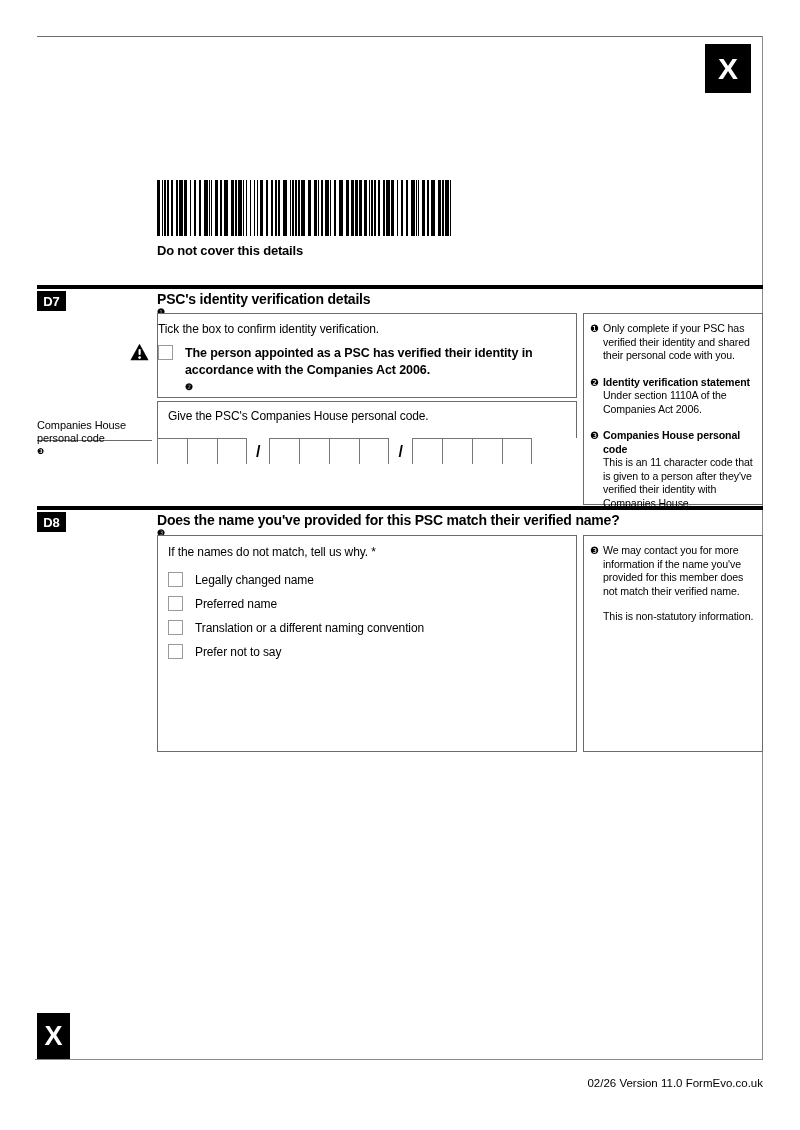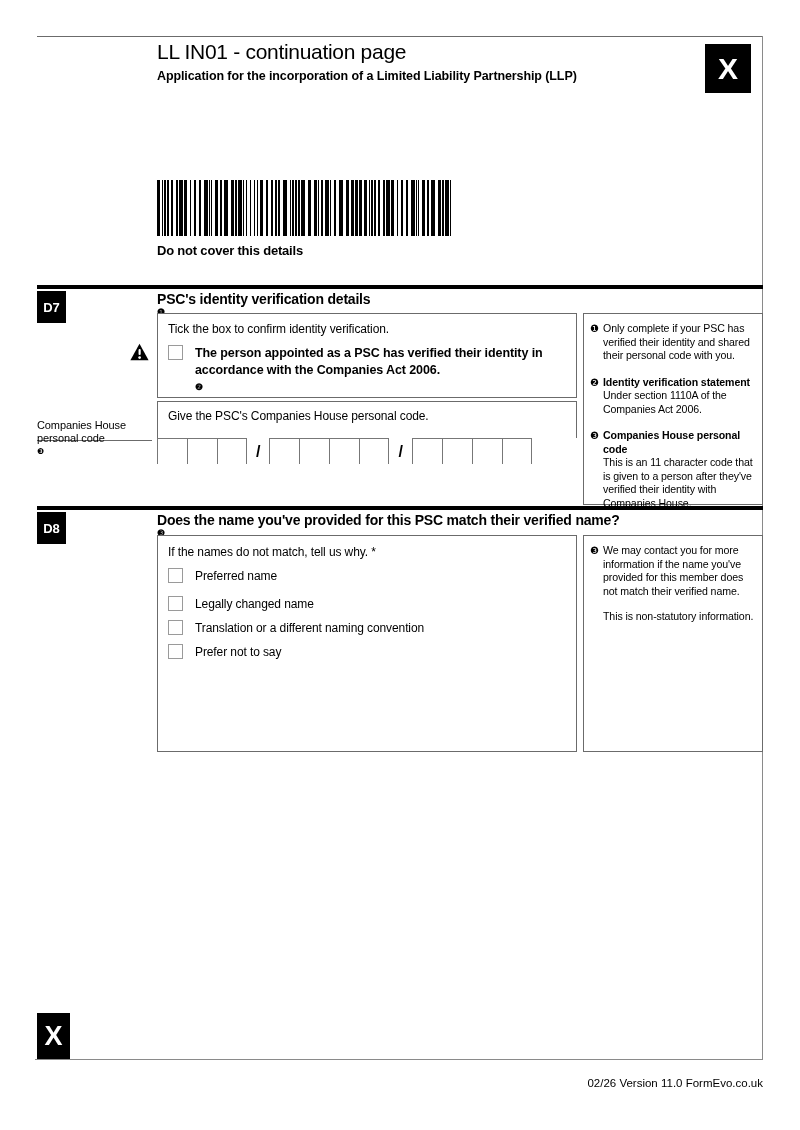--- a/index.html
+++ b/index.html
@@ -24,21 +24,21 @@
 
   .banner { position:absolute; left:157px; top:137px; width:606px; height:28px; background:#000;
             color:#fff; font-weight:700; font-size:15px; line-height:28px; padding-left:9px; letter-spacing:-0.2px; }
 
   .barcode { position:absolute; left:157px; top:180px; width:300px; height:56px; display:flex; align-items:stretch; background:#fff; }
   .barcode div { height:100%; }
   .barcode-caption { position:absolute; left:157px; top:243px; font-size:13px; font-weight:700; letter-spacing:-0.2px; }
 
   
   .sec-rule { position:absolute; left:37px; width:726px; height:4px; background:#000; }
-  .sec-badge { position:absolute; left:37px; width:29px; height:32px; background:#000; color:#fff;
+  .sec-badge { position:absolute; left:37px; width:29px; height:20px; background:#000; color:#fff;
                font-size:13px; font-weight:700; display:flex; align-items:center; justify-content:center; }
   .sec-title { position:absolute; left:157px; font-size:14px; font-weight:700; letter-spacing:-0.2px; }
   sup.note { font-size:9px; vertical-align:6px; letter-spacing:0; }
 
   .fieldbox { position:absolute; border:1px solid #6b6b6b; background:#fff; }
   .ibox-open { border-bottom:none; }
 
   .instr { font-size:12px; letter-spacing:-0.1px; }
 
   .cbrow { display:flex; align-items:flex-start; }
@@ -75,22 +75,20 @@
 </style>
 </head>
 <body>
 
 <div class="page">
 
   <div class="rule-top"></div>
   <div class="rule-right"></div>
   <div class="rule-bottom"></div>
 
-  <div class="hdr-title">LL IN01 - continuation page</div>
-  <div class="hdr-sub">Application for the incorporation of a Limited Liability Partnership (LLP)</div>
   <div class="xbox-top">X</div>
 
 
   <div class="barcode" id="barcode">
       <div style="width: 3px; background: rgb(0, 0, 0);"></div>
       <div style="width: 2px; background: rgb(255, 255, 255);"></div>
       <div style="width: 1px; background: rgb(0, 0, 0);"></div>
       <div style="width: 1px; background: rgb(255, 255, 255);"></div>
       <div style="width: 2px; background: rgb(0, 0, 0);"></div>
       <div style="width: 1px; background: rgb(255, 255, 255);"></div>
@@ -234,21 +232,21 @@
   <div class="sec-title" style="top:291px;"><span>PSC's identity verification details</span><sup class="note">❶</sup></div>
 
   <div class="warn">
     <svg width="19" height="18" viewBox="0 0 24 22">
       <path d="M12 0.5 L23.5 21.5 H0.5 Z" fill="#000"></path>
       <rect x="10.8" y="7.2" width="2.7" height="7.6" rx="1.2" fill="#fff"></rect>
       <circle cx="12.15" cy="18" r="1.7" fill="#fff"></circle>
     </svg>
   </div>
 
-  <div class="fieldbox" style="left:157px; top:313px; width:420px; height:85px; padding:8px 10px;">
+  <div class="fieldbox" style="left:157px; top:313px; width:420px; height:85px; padding:8px 0;">
     <div class="instr">Tick the box to confirm identity verification.</div>
     <div class="cbrow" style="margin-top:9px;">
       <div class="cb"></div>
       <div class="cblabel b" style="width:360px;"><span>The person appointed as a PSC has verified their identity in accordance with the Companies Act 2006.</span><sup class="note">❷</sup></div>
     </div>
   </div>
 
   <div class="fieldbox ibox-open" style="left:157px; top:401px; width:420px; height:37px; padding:7px 10px;">
     <div class="instr">Give the PSC's Companies House personal code.</div>
   </div>
@@ -295,27 +293,27 @@
       <span class="ntext"><b>Companies House personal code</b><br><span>This is an 11 character code that is given to a person after they've verified their identity with Companies House.</span></span>
     </div>
   </div>
 
   <div class="sec-rule" style="top:506px;"></div>
   <div class="sec-badge" style="top:512px;">D8</div>
   <div class="sec-title" style="top:512px;"><span>Does the name you've provided for this PSC match their verified name?</span><sup class="note">❸</sup></div>
 
   <div class="fieldbox" style="left:157px; top:535px; width:420px; height:217px; padding:9px 10px;">
     <div class="instr">If the names do not match, tell us why. *</div>
+    <div class="optrow" style="margin-top:13px;">
+      <div class="cb"></div>
+      <div class="optlabel">Legally changed name</div>
+    </div>
     <div class="optrow">
       <div class="cb"></div>
       <div class="optlabel">Preferred name</div>
-    </div>
-    <div class="optrow" style="margin-top:13px;">
-      <div class="cb"></div>
-      <div class="optlabel">Legally changed name</div>
     </div>
     <div class="optrow">
       <div class="cb"></div>
       <div class="optlabel">Translation or a different naming convention</div>
     </div>
     <div class="optrow">
       <div class="cb"></div>
       <div class="optlabel">Prefer not to say</div>
     </div>
   </div>

